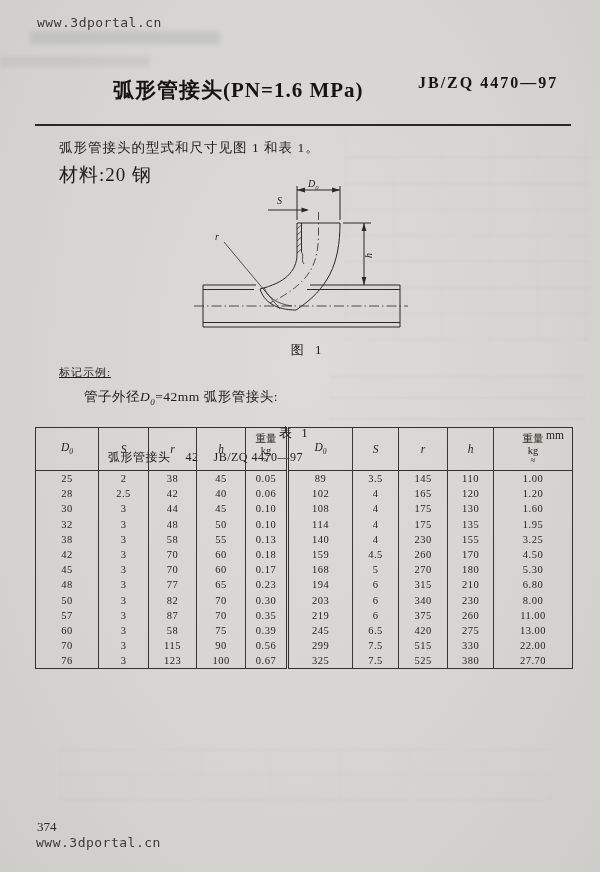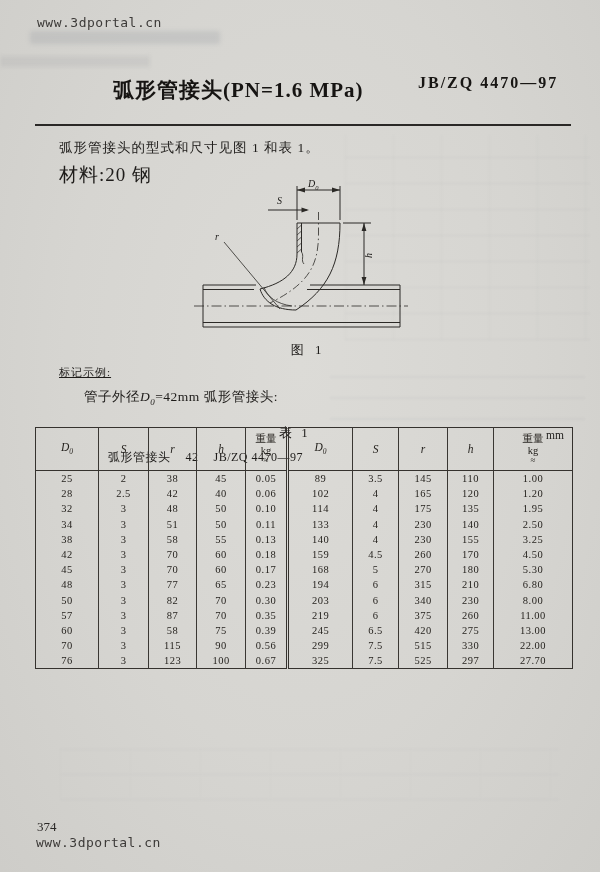--- a/index.html
+++ b/index.html
@@ -200,44 +200,44 @@
         <td>42</td>
         <td>40</td>
         <td>0.06</td>
         <td>102</td>
         <td>4</td>
         <td>165</td>
         <td>120</td>
         <td>1.20</td>
       </tr>
       <tr>
+        <td>30</td>
+        <td>3</td>
+        <td>44</td>
+        <td>45</td>
+        <td>0.10</td>
+        <td>108</td>
+        <td>4</td>
+        <td>175</td>
+        <td>130</td>
+        <td>1.60</td>
+      </tr>
+      <tr>
         <td>32</td>
         <td>3</td>
         <td>48</td>
         <td>50</td>
         <td>0.10</td>
         <td>114</td>
         <td>4</td>
         <td>175</td>
         <td>135</td>
         <td>1.95</td>
       </tr>
       <tr>
-        <td>34</td>
-        <td>3</td>
-        <td>51</td>
-        <td>50</td>
-        <td>0.11</td>
-        <td>133</td>
-        <td>4</td>
-        <td>230</td>
-        <td>140</td>
-        <td>2.50</td>
-      </tr>
-      <tr>
         <td>38</td>
         <td>3</td>
         <td>58</td>
         <td>55</td>
         <td>0.13</td>
         <td>140</td>
         <td>4</td>
         <td>230</td>
         <td>155</td>
         <td>3.25</td>
@@ -328,20 +328,20 @@
       </tr>
       <tr>
         <td>76</td>
         <td>3</td>
         <td>123</td>
         <td>100</td>
         <td>0.67</td>
         <td>325</td>
         <td>7.5</td>
         <td>525</td>
-        <td>297</td>
+        <td>380</td>
         <td>27.70</td>
       </tr>
     </tbody>
 </table>
 
 <div class="abs pageno">374</div>
 <div class="abs wm-bottom">www.3dportal.cn</div>
 
 </body></html>

